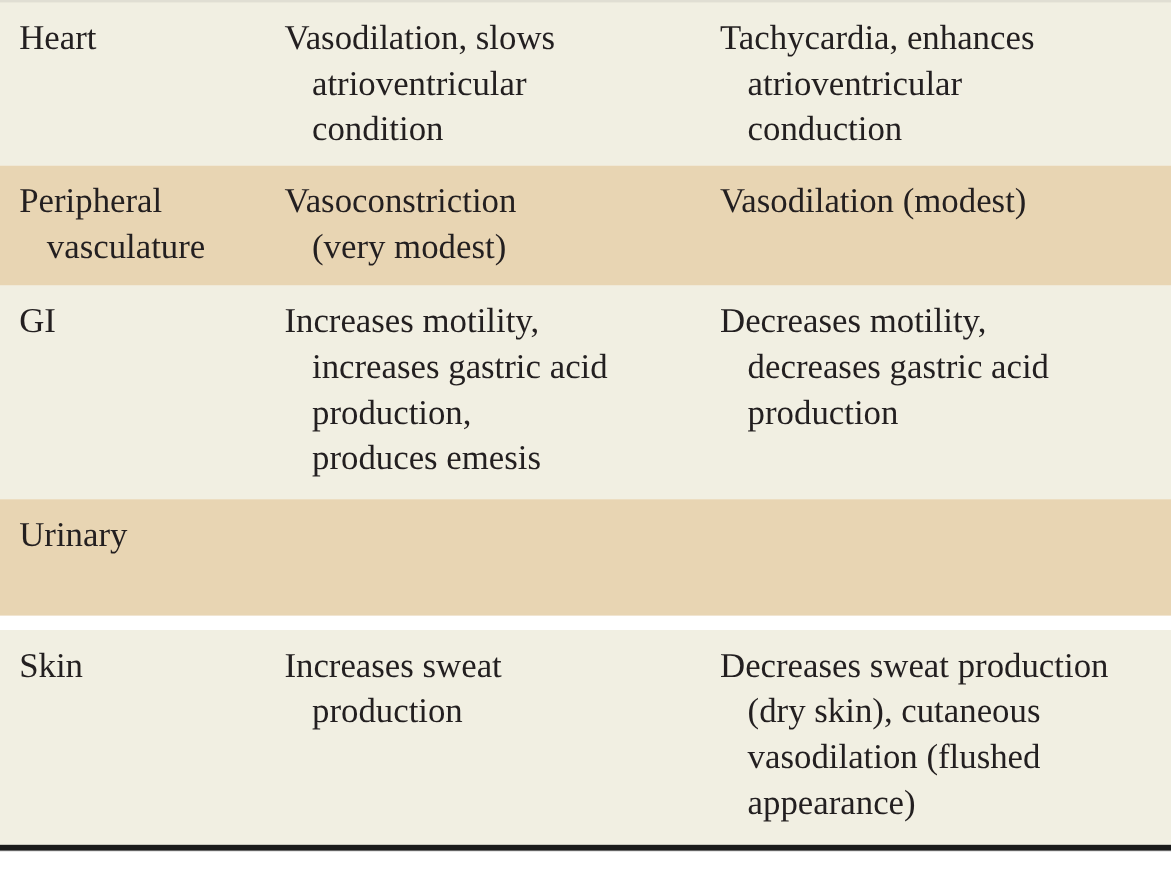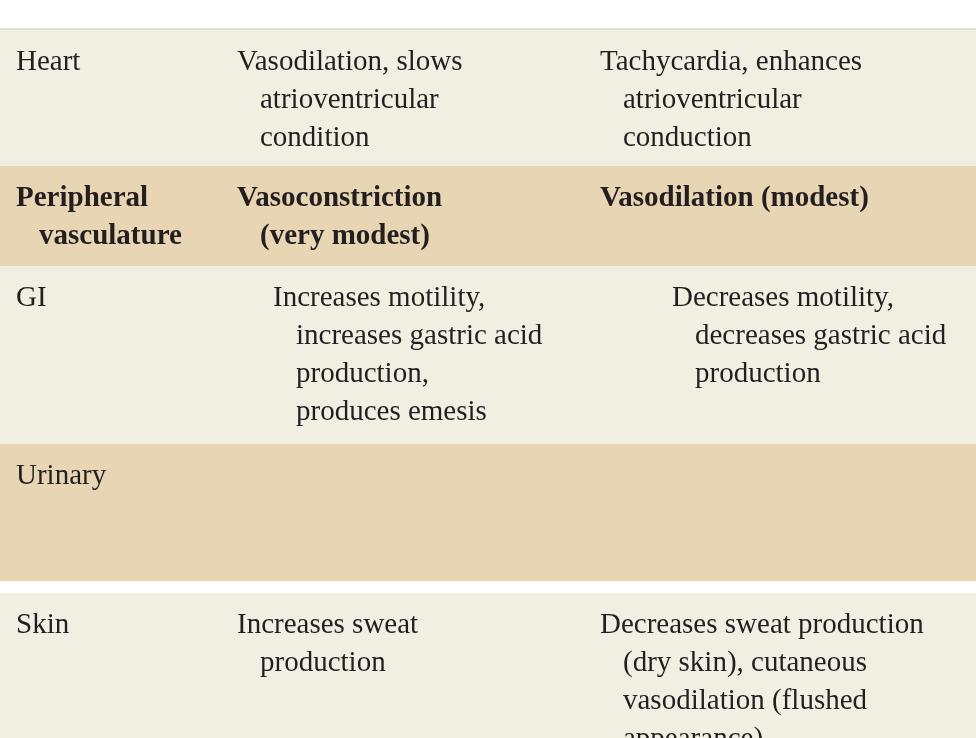--- a/index.html
+++ b/index.html
@@ -27,24 +27,24 @@
   .row {
     display: grid;
     grid-template-columns: 237px 363px 1fr;
     box-sizing: border-box;
     padding-top: 11px;
     background: var(--row-cream);
   }
   .row.tan {
     background: var(--row-tan);
   }
-  .r1 { height: 138px; border-top: 2px solid #e0ded3; margin-top: 28px; }
-  .r2 { height: 100px; font-weight: bold; }
-  .r3 { height: 178px; gap: 36px; }
-  .r4 { height: 137px; }
+  .r1 { height: 138px; border-top: 2px solid #e0ded3; }
+  .r2 { height: 100px; }
+  .r3 { height: 178px; }
+  .r4 { height: 97px; }
   .r5 { height: 179px; margin-top: 12px; }
   .cell {
     font-size: 29px;
     line-height: 38px;
     color: var(--text);
     white-space: pre-line;      
     padding-left: 23px;         
     text-indent: -23px;         
     box-sizing: border-box;
   }

